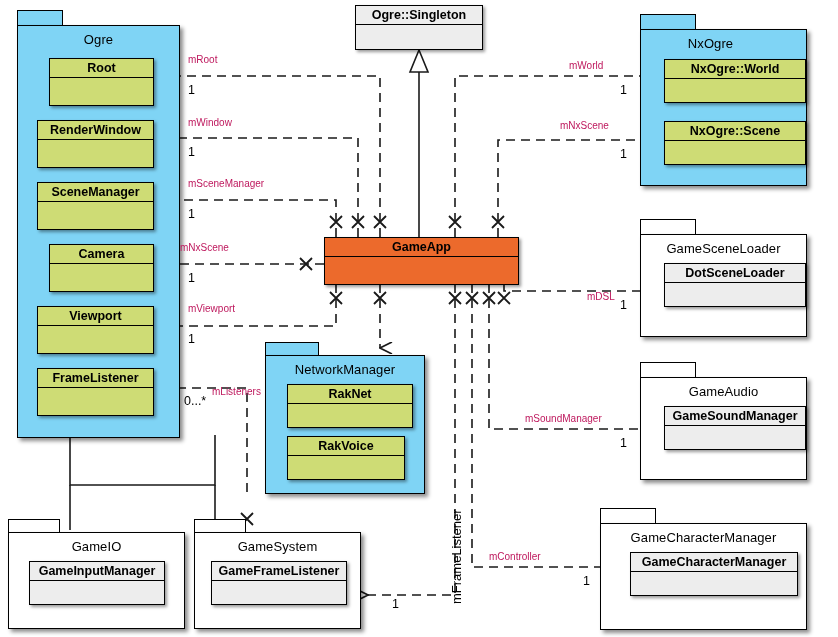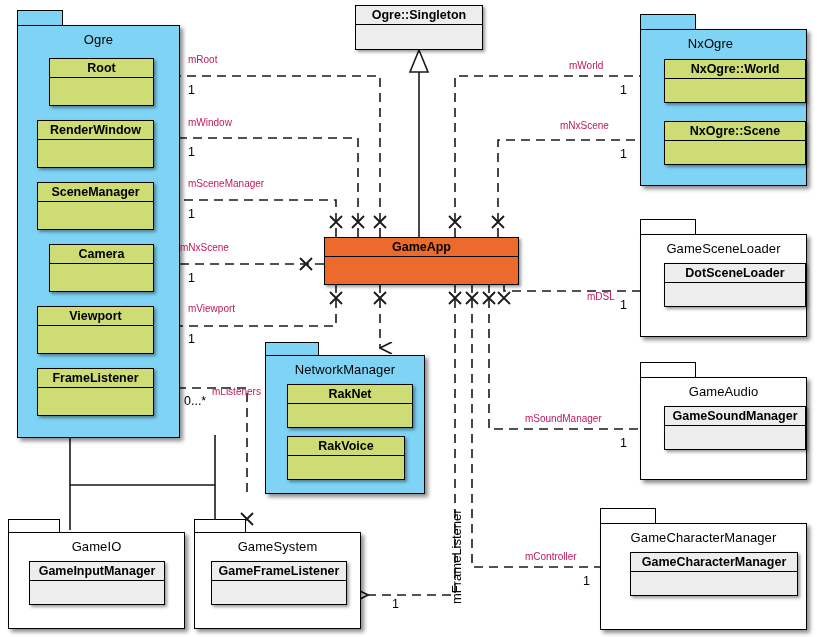--- a/index.html
+++ b/index.html
@@ -291,19 +291,19 @@
 
   <div class="lbl" style="left:560px;top:120px;">mNxScene</div>
   <div class="mult" style="left:620px;top:147px;">1</div>
 
   <div class="lbl" style="left:587px;top:275px;margin-top:16px;">mDSL</div>
   <div class="mult" style="left:620px;top:298px;">1</div>
 
   <div class="lbl" style="left:525px;top:413px;">mSoundManager</div>
   <div class="mult" style="left:620px;top:436px;">1</div>
 
-  <div class="lbl" style="left:525px;top:551px;">mController</div>
+  <div class="lbl" style="left:489px;top:551px;">mController</div>
   <div class="mult" style="left:583px;top:574px;">1</div>
 
   <div class="vlbl" style="left:449px;top:604px;">mFrameListener</div>
   <div class="mult" style="left:392px;top:597px;">1</div>
 
 </div>
 
 </body></html>

